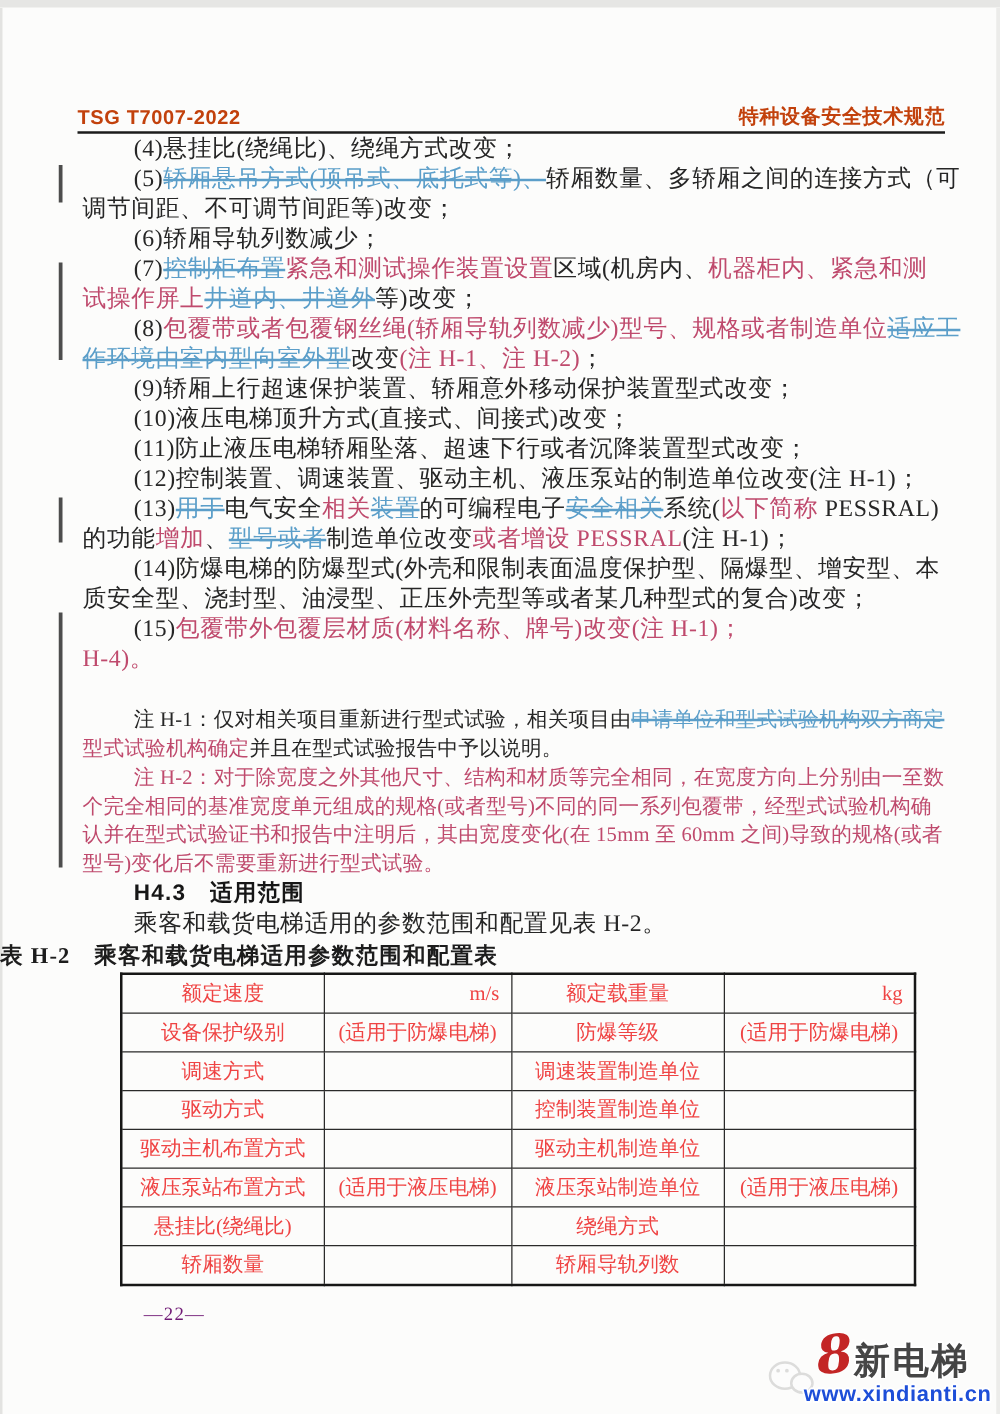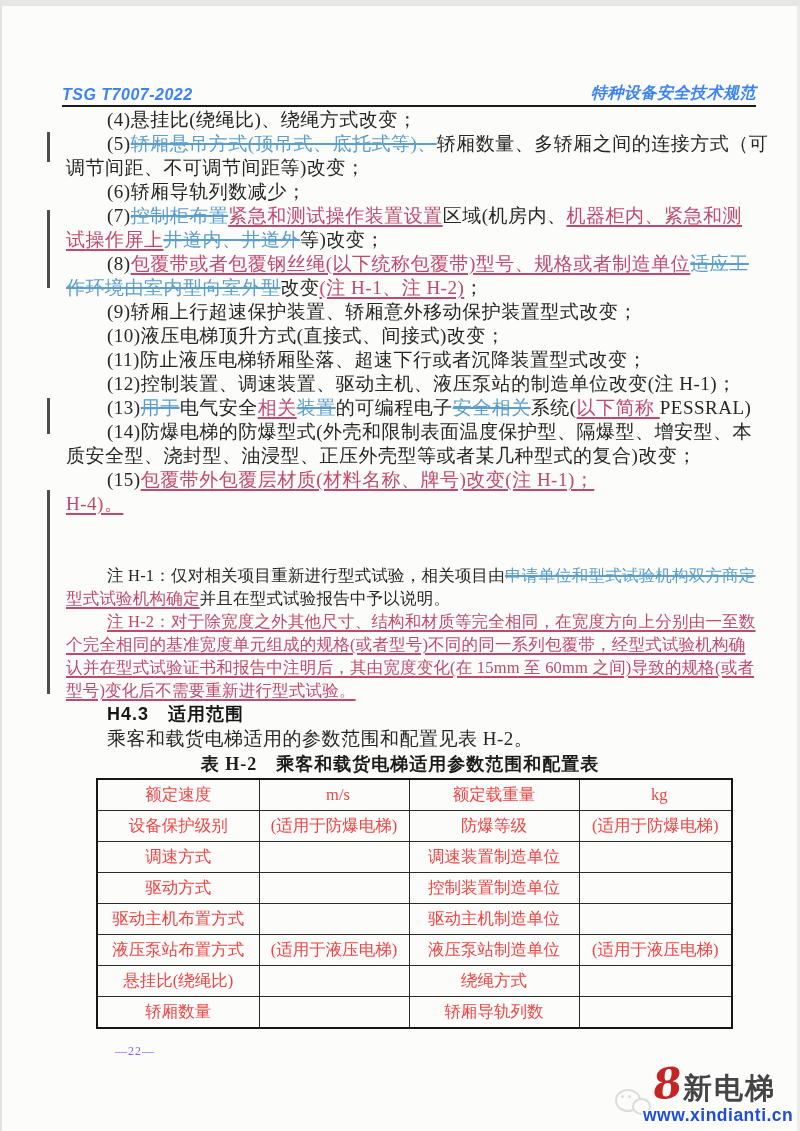--- a/index.html
+++ b/index.html
@@ -8,53 +8,53 @@
     background:#fcfcfb;overflow:hidden;
     font-family:"Liberation Serif","DejaVu Serif",serif;color:#262626;
     border-top:6px solid #e6e6e4;
     box-shadow:inset 2px 0 0 #e3e3e1, inset -3px 0 0 #ececea;
   }
   
   .doc-header{
     position:absolute;top:74px;left:62px;right:44px;height:24px;
     display:flex;justify-content:space-between;align-items:flex-end;
     font-family:"Liberation Sans","DejaVu Sans",sans-serif;
-    font-weight:bold;font-size:16px;color:#3b82f6;letter-spacing:.5px;font-style:italic;
+    font-weight:bold;font-size:16px;color:#c2410c;letter-spacing:.5px;
   }
   .header-rule{position:absolute;top:99px;left:62px;right:44px;height:2px;background:#1c1c1c;}
   
   .body-text{position:absolute;top:102px;left:66px;width:700px;
     font-size:19px;line-height:24px;letter-spacing:.5px;}
   .notes-text{position:absolute;top:558px;left:66px;width:700px;
     font-size:16.5px;line-height:23px;letter-spacing:.2px;}
   .line{white-space:nowrap;}
   .line.indent{text-indent:41px;}
   .seg.del{color:var(--del,#5b9ec9);text-decoration:line-through;text-decoration-thickness:1.5px;}
-  .seg.ins{color:var(--ins,#bf4a6d);text-decoration:underline;text-underline-offset:3px;text-decoration-thickness:1.5px;}
+  .seg.ins{color:var(--ins,#bf4a6d);text-underline-offset:3px;text-decoration-thickness:1.5px;}
   
   .revbar{position:absolute;left:47px;width:3px;background:#4d4d4d;}
   .revbar.a{top:126px;height:30px;}
   .revbar.b{top:204px;height:78px;}
   .revbar.c{top:392px;height:36px;}
   .revbar.d{top:484px;height:204px;}
   
   .sec-heading{position:absolute;top:696px;left:107px;
     font-family:"Liberation Sans","DejaVu Sans",sans-serif;
     font-weight:bold;font-size:18px;color:#161616;letter-spacing:1px;}
   .sec-paragraph{position:absolute;top:720px;left:107px;font-size:19px;letter-spacing:.5px;}
-  .table-title{position:absolute;top:746px;left:0;width:100%;text-align:center;
+  .table-title{position:absolute;top:746px;left:0;width:100%;text-align:left;
     font-weight:bold;font-size:18px;letter-spacing:1px;color:#1c1c1c;}
   
   table.param{position:absolute;top:772px;left:96px;border-collapse:collapse;
     border:2.5px solid #161616;table-layout:fixed;}
   table.param td{border:1px solid #2a2a2a;height:30px;padding:0 6px;
     font-size:16.5px;text-align:center;color:#ef4444;overflow:hidden;white-space:nowrap;}
-  table.param td.r{text-align:center;padding-right:9px;padding-left:17px;}
+  table.param td.r{text-align:right;padding-right:9px;padding-left:17px;}
   
-  .page-number{position:absolute;top:1038px;left:115px;font-size:12px;color:#8b5cf6;letter-spacing:1px;}
+  .page-number{position:absolute;top:1038px;left:115px;font-size:15px;color:#701a75;letter-spacing:1px;}
   
   .logo{position:absolute;right:0;bottom:4px;width:185px;height:74px;}
   .wechat-icon{position:absolute;left:0;top:28px;width:40px;height:32px;opacity:.55;}
   .wechat-icon .bub{position:absolute;border:2.5px solid #c2c2c2;border-radius:50%;background:#fdfdfd;}
   .wechat-icon .b1{width:22px;height:19px;left:0;top:2px;}
   .wechat-icon .b2{width:15px;height:13px;left:17px;top:11px;}
   .wechat-icon .eye{position:absolute;width:3px;height:3px;border-radius:50%;background:#c2c2c2;}
   .logo-mark{position:absolute;left:38px;top:6px;font-family:"DejaVu Serif",serif;
     font-style:italic;font-weight:bold;font-size:42px;line-height:38px;color:#c32525;
     transform:rotate(-6deg);text-shadow:0 0 2px #fff;}
@@ -83,27 +83,28 @@
   <div class="revbar c"></div>
   <div class="revbar d"></div>
 
   <div class="body-text" id="body-lines">
       <div class="line indent"><span class="seg">(4)悬挂比(绕绳比)、绕绳方式改变；</span></div>
       <div class="line indent"><span class="seg">(5)</span><span class="seg del">轿厢悬吊方式(顶吊式、底托式等)、</span><span class="seg">轿厢数量、多轿厢之间的连接方式（可</span></div>
       <div class="line"><span class="seg">调节间距、不可调节间距等)改变；</span></div>
       <div class="line indent"><span class="seg">(6)轿厢导轨列数减少；</span></div>
       <div class="line indent"><span class="seg">(7)</span><span class="seg del">控制柜布置</span><span class="seg ins">紧急和测试操作装置设置</span><span class="seg">区域(机房内、</span><span class="seg ins">机器柜内、紧急和测</span></div>
       <div class="line"><span class="seg ins">试操作屏上</span><span class="seg del">井道内、井道外</span><span class="seg">等)改变；</span></div>
-      <div class="line indent"><span class="seg">(8)</span><span class="seg ins">包覆带或者包覆钢丝绳(以下统称包覆带)型号、规格或者制造单位</span><span class="seg del">适应工</span></div>
+      <div class="line indent"><span class="seg">(8)</span><span class="seg ins">包覆带或者包覆钢丝绳(轿厢导轨列数减少)型号、规格或者制造单位</span><span class="seg del">适应工</span></div>
       <div class="line"><span class="seg del">作环境由室内型向室外型</span><span class="seg">改变</span><span class="seg ins">(注 H-1、注 H-2)</span><span class="seg">；</span></div>
       <div class="line indent"><span class="seg">(9)轿厢上行超速保护装置、轿厢意外移动保护装置型式改变；</span></div>
       <div class="line indent"><span class="seg">(10)液压电梯顶升方式(直接式、间接式)改变；</span></div>
       <div class="line indent"><span class="seg">(11)防止液压电梯轿厢坠落、超速下行或者沉降装置型式改变；</span></div>
       <div class="line indent"><span class="seg">(12)控制装置、调速装置、驱动主机、液压泵站的制造单位改变(注 H-1)；</span></div>
       <div class="line indent"><span class="seg">(13)</span><span class="seg del">用于</span><span class="seg">电气安全</span><span class="seg ins">相关</span><span class="seg del">装置</span><span class="seg">的可编程电子</span><span class="seg del">安全相关</span><span class="seg">系统(</span><span class="seg ins">以下简称 </span><span class="seg">PESSRAL)</span></div>
+      <div class="line"><span class="seg">的功能</span><span class="seg ins">增加</span><span class="seg">、</span><span class="seg del">型号或者</span><span class="seg">制造单位改变</span><span class="seg ins">或者增设 PESSRAL</span><span class="seg">(注 H-1)；</span></div>
       <div class="line indent"><span class="seg">(14)防爆电梯的防爆型式(外壳和限制表面温度保护型、隔爆型、增安型、本</span></div>
       <div class="line"><span class="seg">质安全型、浇封型、油浸型、正压外壳型等或者某几种型式的复合)改变；</span></div>
       <div class="line indent"><span class="seg">(15)</span><span class="seg ins">包覆带外包覆层材质(材料名称、牌号)改变(注 H-1)；</span></div>
       <div class="line"><span class="seg ins">H-4)。</span></div>
     </div>
 
   <div class="notes-text" id="note-lines">
       <div class="line indent"><span class="seg">注 H-1：仅对相关项目重新进行型式试验，相关项目由</span><span class="seg del">申请单位和型式试验机构双方商定</span></div>
       <div class="line"><span class="seg ins">型式试验机构确定</span><span class="seg">并且在型式试验报告中予以说明。</span></div>
       <div class="line indent"><span class="seg ins">注 H-2：对于除宽度之外其他尺寸、结构和材质等完全相同，在宽度方向上分别由一至数</span></div>

